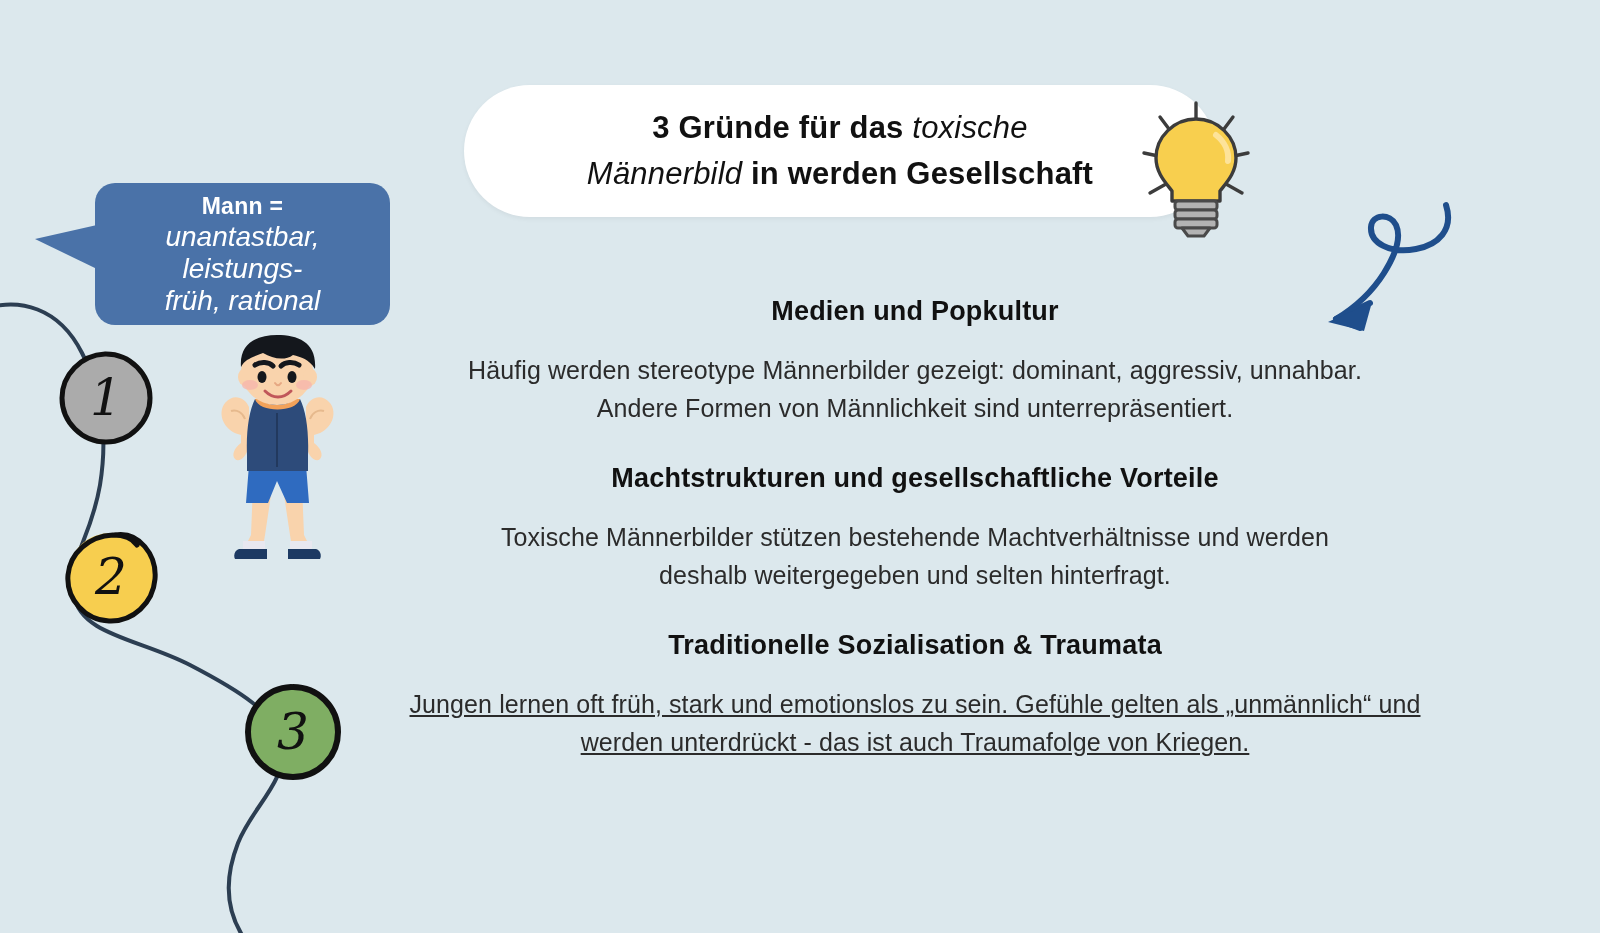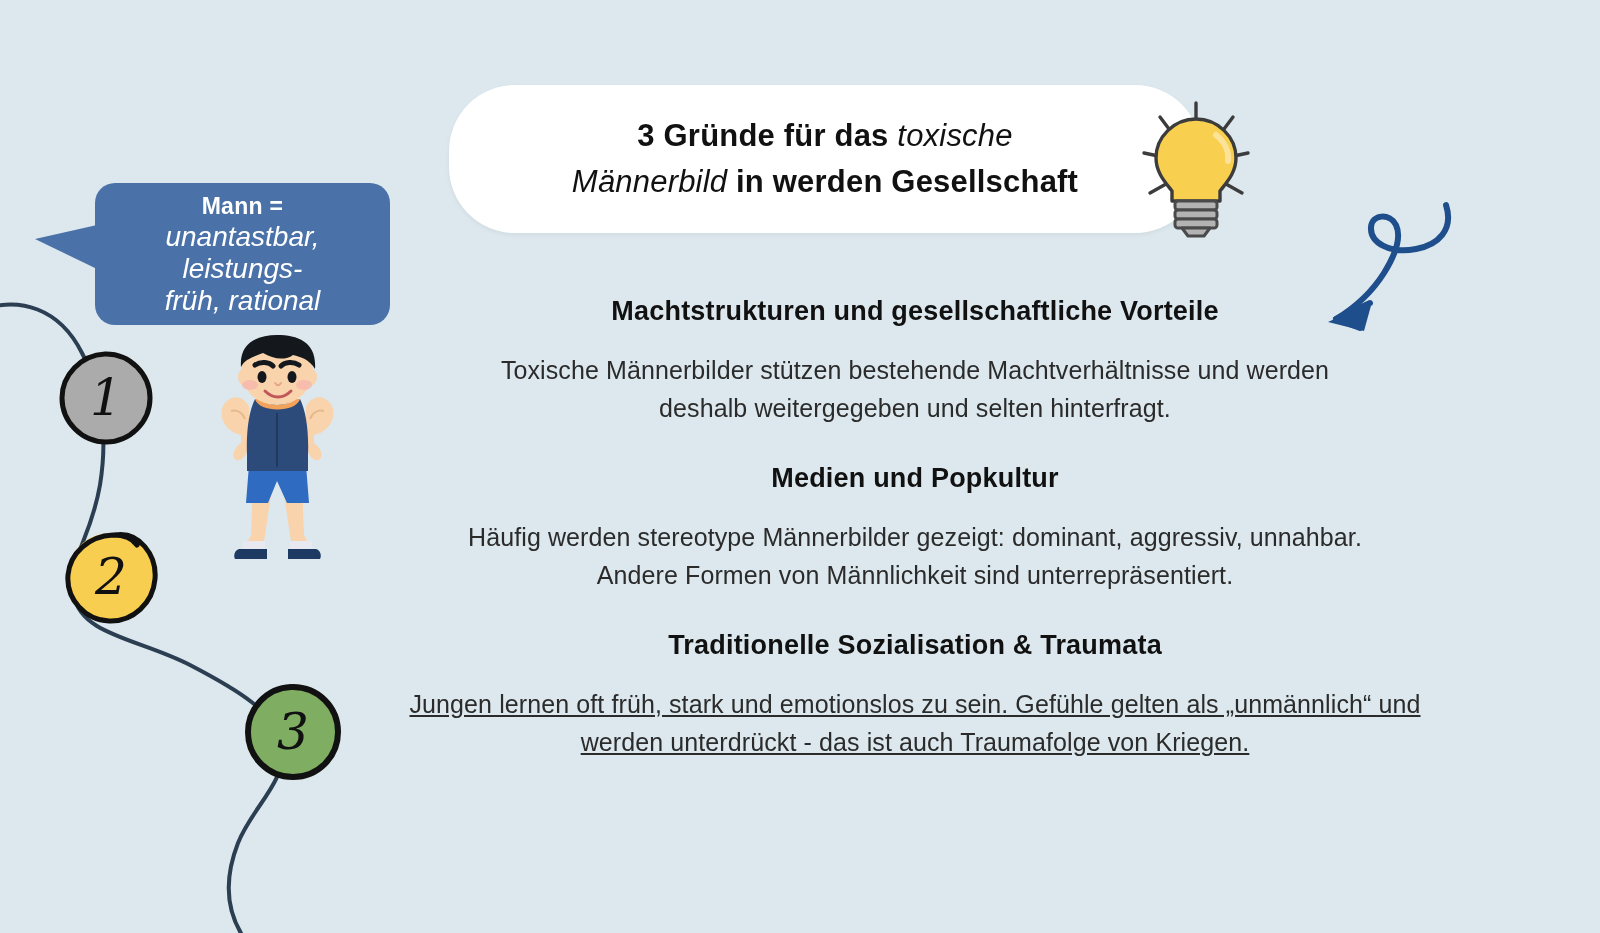--- a/index.html
+++ b/index.html
@@ -8,21 +8,21 @@
     background:#dce8ed;
     font-family:"Liberation Sans", sans-serif;
     position:relative;
     overflow:hidden;
     color:#1e1e1e;
   }
   .stage { position:absolute; inset:0; }
 
   
   .title-card{
-    position:absolute; left:449px; top:85px; width:752px; height:148px;
+    position:absolute; left:464px; top:85px; width:752px; height:132px;
     background:#ffffff; border-radius:66px;
     display:flex; align-items:center; justify-content:center;
     box-shadow:0 2px 5px rgba(0,0,0,.05);
   }
   .title-text{
     text-align:center; font-size:31px; line-height:46px; letter-spacing:.2px;
     padding:0 44px; color:#111;
   }
   .title-text b{ font-weight:700; }
   .title-text i{ font-style:italic; font-weight:400; }
@@ -210,30 +210,30 @@
       <ellipse cx="45" cy="50" rx="8" ry="5" fill="#f6b6ac" opacity=".8"></ellipse>
       <ellipse cx="99" cy="50" rx="8" ry="5" fill="#f6b6ac" opacity=".8"></ellipse>
 
       <path d="M70 48 C 72 51 74 51 76 48" fill="none" stroke="#e6a883" stroke-width="2" stroke-linecap="round"></path>
       <path d="M60 56 C 68 64 78 64 86 56" fill="none" stroke="#c0575a" stroke-width="3" stroke-linecap="round"></path>
     </svg>
   </div>
 
   <div class="reasons">
 
+    <div class="reason" id="reason-2">
+      <div class="reason-title">Medien und Popkultur</div>
+      <div class="reason-body">Häufig werden stereotype Männerbilder gezeigt: dominant, aggressiv, unnahbar. Andere Formen von Männlichkeit sind unterrepräsentiert.</div>
+    </div>
+
     <div class="reason" id="reason-1">
       <div class="reason-title">Machtstrukturen und gesellschaftliche Vorteile</div>
       <div class="reason-body">Toxische Männerbilder stützen bestehende Machtverhältnisse und werden deshalb weitergegeben und selten hinterfragt.</div>
     </div>
 
-    <div class="reason" id="reason-2">
-      <div class="reason-title">Medien und Popkultur</div>
-      <div class="reason-body">Häufig werden stereotype Männerbilder gezeigt: dominant, aggressiv, unnahbar. Andere Formen von Männlichkeit sind unterrepräsentiert.</div>
-    </div>
-
     <div class="reason" id="reason-3">
       <div class="reason-title">Traditionelle Sozialisation &amp; Traumata</div>
       <div class="reason-body">Jungen lernen oft früh, stark und emotionslos zu sein. Gefühle gelten als „unmännlich“ und werden unterdrückt - das ist auch Traumafolge von Kriegen.</div>
     </div>
 
   </div>
 
 </div>
 
 </body></html>

